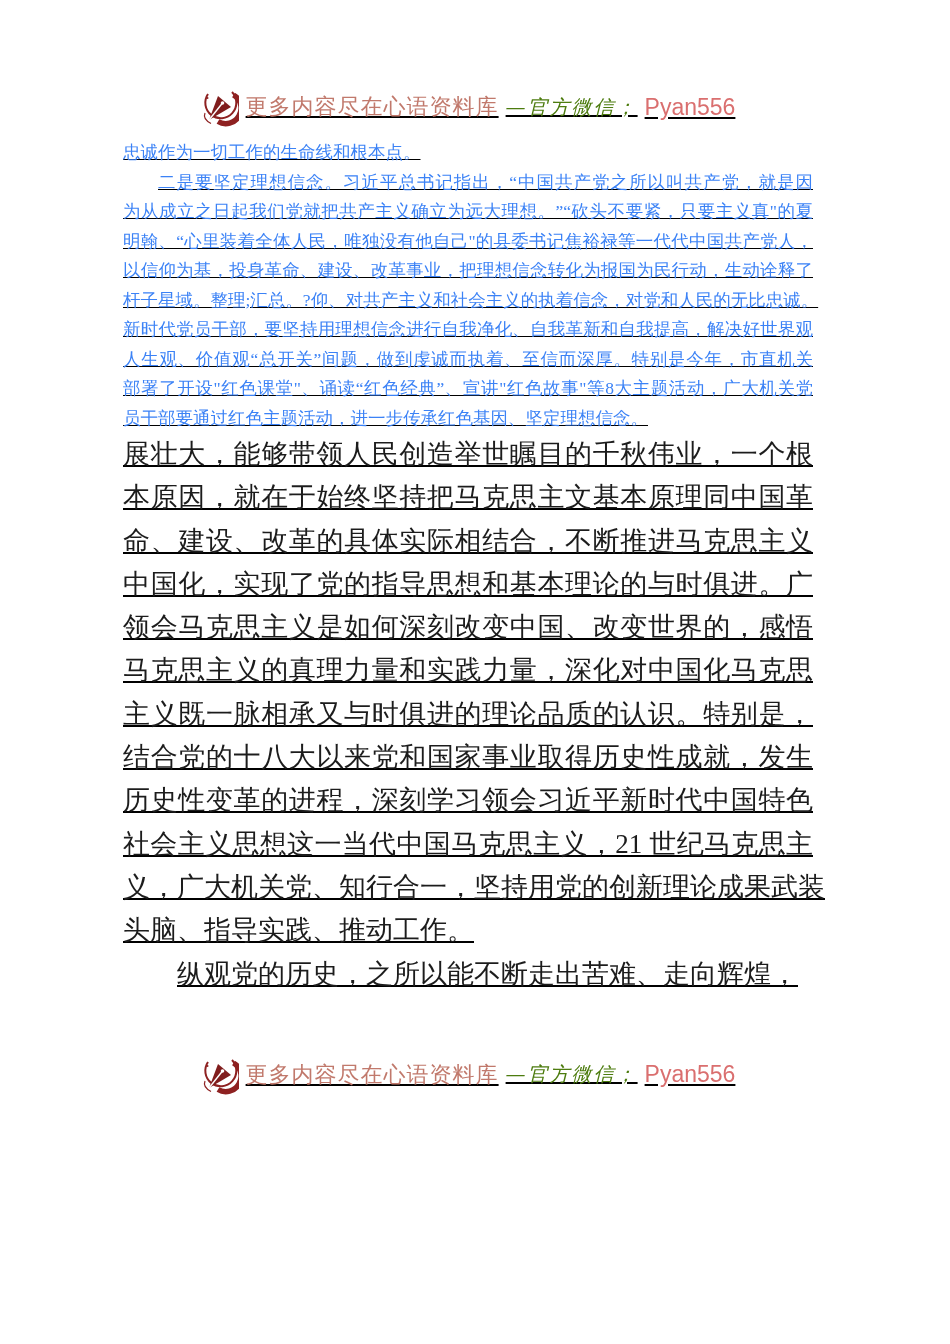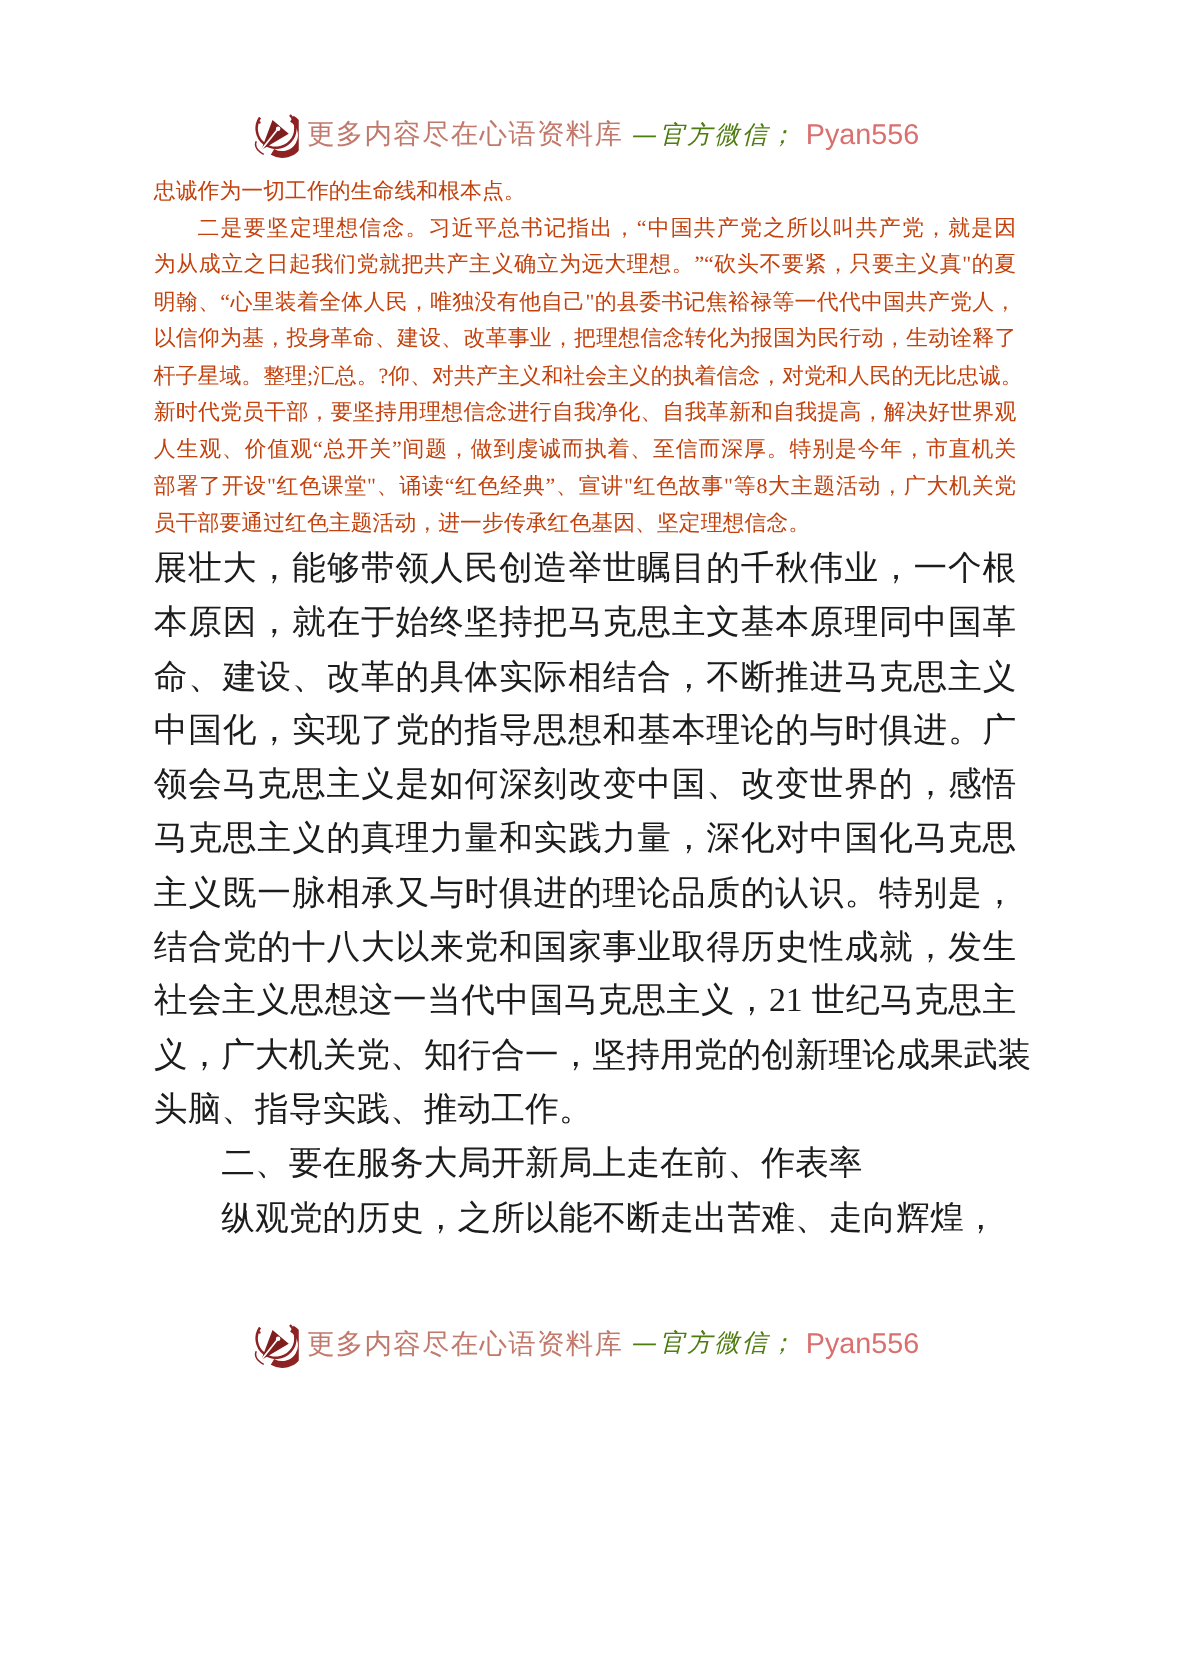--- a/index.html
+++ b/index.html
@@ -2,20 +2,21 @@
 <html><head>
 <meta charset="utf-8">
 <style>
   html,body{margin:0;padding:0;}
   .page{
     position:relative;
     width:936px;height:1344px;
     background:#ffffff;
     overflow:hidden;
     font-family:"Liberation Serif","DejaVu Serif",serif;
+    text-decoration:underline;
   }
   
   .brandbar{
     display:flex;align-items:center;justify-content:center;
     gap:7px;
   }
   .brandbar.top{padding-top:78px;height:58px;}
   .brandbar.bottom{margin-top:50px;height:58px;}
   .logo{display:inline-block;line-height:0;}
   .brand{
@@ -35,21 +36,21 @@
   }
   
   .doc{width:690px;margin:2px auto 0 auto;}
   .para{margin:0;}
   .line{
     text-align:justify;
     text-align-last:justify;
     white-space:nowrap;
   }
   .para.small .line{
-    font-size:17.5px;line-height:29.5px;color:#c2410c;
+    font-size:17.5px;line-height:29.5px;color:#3b82f6;
     font-family:"Liberation Serif","DejaVu Serif",serif;
   }
   .para.large .line{
     font-size:27px;line-height:43.3px;color:#1c1c1c;font-weight:400;
     font-family:"Liberation Serif","DejaVu Serif",serif;
   }
   .line.last{text-align-last:left;}
   .line.indent{text-indent:2em;}
 </style>
 </head>
@@ -92,26 +93,24 @@
       </div>
       <div class="para large">
         <div class="line">展壮大，能够带领人民创造举世瞩目的千秋伟业，一个根</div>
         <div class="line">本原因，就在于始终坚持把马克思主文基本原理同中国革</div>
         <div class="line">命、建设、改革的具体实际相结合，不断推进马克思主义</div>
         <div class="line">中国化，实现了党的指导思想和基本理论的与时俱进。广</div>
         <div class="line">领会马克思主义是如何深刻改变中国、改变世界的，感悟</div>
         <div class="line">马克思主义的真理力量和实践力量，深化对中国化马克思</div>
         <div class="line">主义既一脉相承又与时俱进的理论品质的认识。特别是，</div>
         <div class="line">结合党的十八大以来党和国家事业取得历史性成就，发生</div>
+        <div class="line">历史性变革的进程，深刻学习领会习近平新时代中国特色</div>
         <div class="line">社会主义思想这一当代中国马克思主义，21 世纪马克思主</div>
         <div class="line">义，广大机关党、知行合一，坚持用党的创新理论成果武装</div>
         <div class="line last">头脑、指导实践、推动工作。</div>
-      </div>
-      <div class="para large">
-        <div class="line last indent">二、要在服务大局开新局上走在前、作表率</div>
       </div>
       <div class="para large">
         <div class="line last indent">纵观党的历史，之所以能不断走出苦难、走向辉煌，</div>
       </div>
     </div>
 
   <div class="brandbar bottom">
     <span class="logo">
       <svg width="38" height="44" viewBox="0 0 38 44" aria-hidden="true">
         <path d="M31 7 A15.5 15.5 0 1 1 7 9" fill="none" stroke="#8e2121" stroke-width="2"></path>

